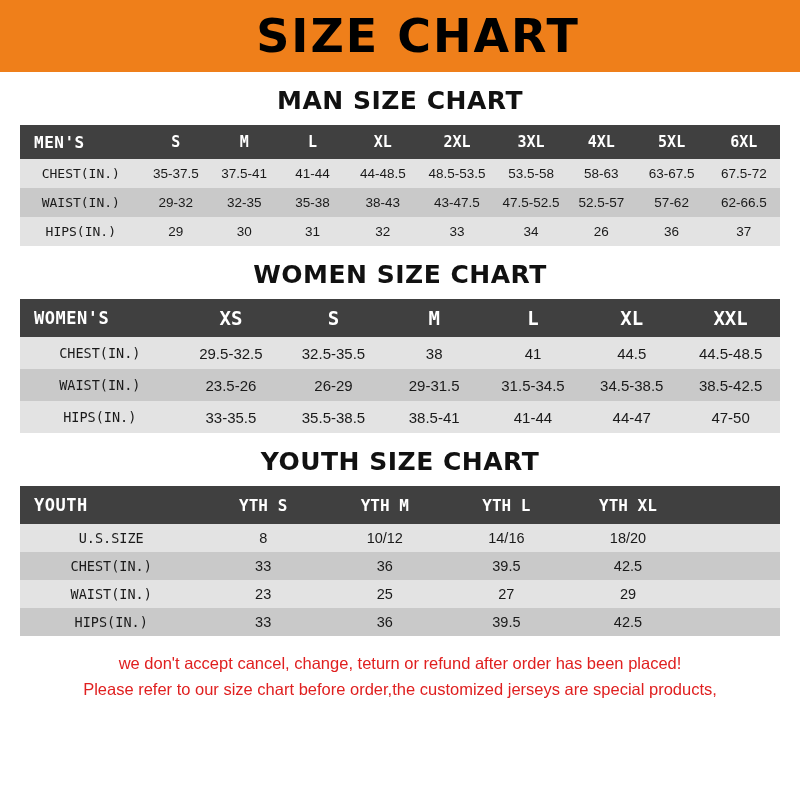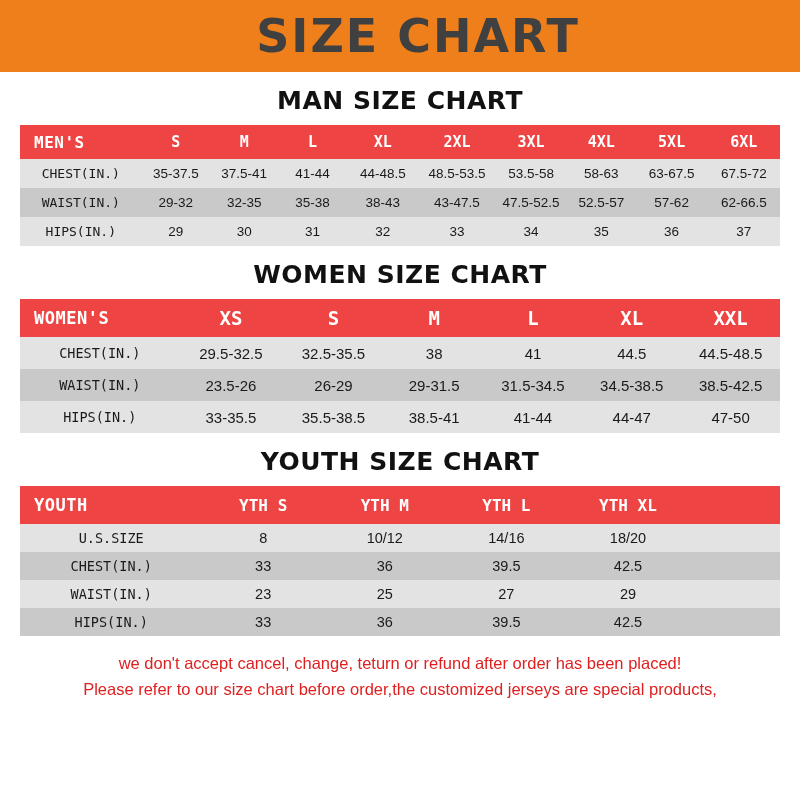--- a/index.html
+++ b/index.html
@@ -25,21 +25,21 @@
     height: 72px;
     display: flex;
     align-items: center;
     justify-content: center;
   }
   .header-title {
     font-family: "DejaVu Sans", sans-serif;
     font-weight: bold;
     font-size: 46px;
     letter-spacing: 2px;
-    color: #404040;
+    color: #000000;
     line-height: 1;
     margin-left: 36px;
   }
   .content {
     padding: 0 20px;
     box-sizing: border-box;
   }
   .section {
     margin-top: 10px;
   }
@@ -55,21 +55,21 @@
   table {
     width: 100%;
     border-collapse: collapse;
     table-layout: fixed;
   }
   table td, table th {
     padding: 0;
     margin: 0;
   }
   .hdr-row {
-    background: #ef4444;
+    background: #404040;
     color: #ffffff;
   }
   .hdr-row td {
     height: 34px;
     font-family: "DejaVu Sans Mono", monospace;
     font-weight: bold;
     font-size: 15px;
     text-align: center;
     vertical-align: middle;
   }
@@ -204,21 +204,21 @@
           <td>62-66.5</td>
         </tr>
         <tr class="data-row row-light">
           <td class="first">HIPS(IN.)</td>
           <td>29</td>
           <td>30</td>
           <td>31</td>
           <td>32</td>
           <td>33</td>
           <td>34</td>
-          <td>35</td>
+          <td>26</td>
           <td>36</td>
           <td>37</td>
         </tr>
       </tbody>
         </table>
     </div>
 
     <div class="section">
       <div class="section-title">WOMEN SIZE CHART</div>
       <table>

